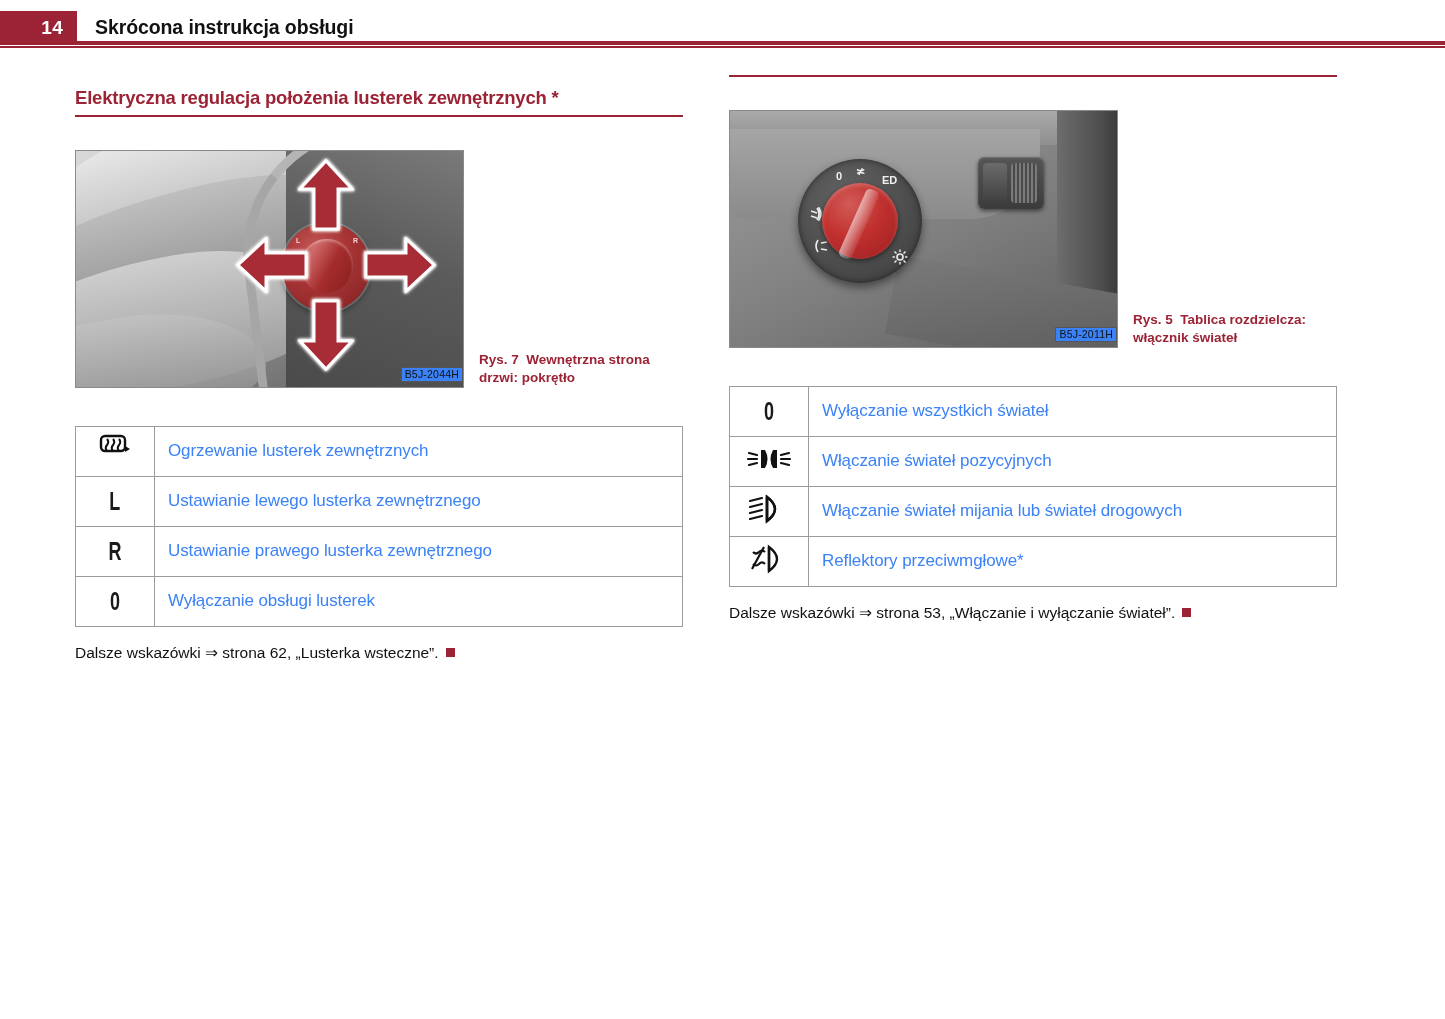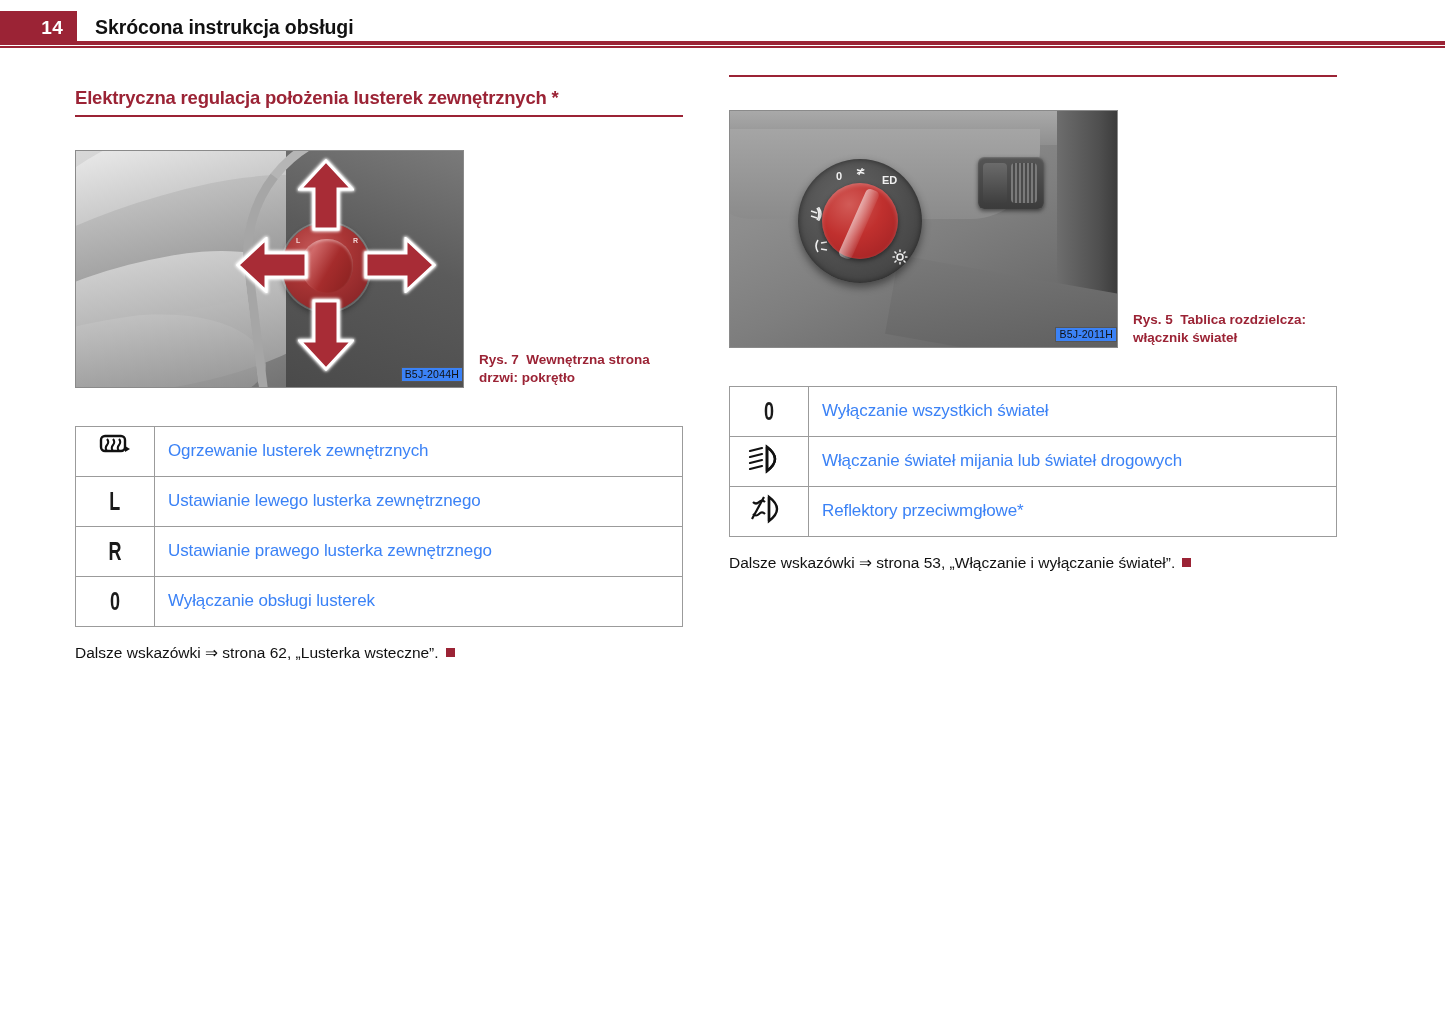--- a/index.html
+++ b/index.html
@@ -469,20 +469,37 @@
   <table class="sym-table">
     <tbody>
         <tr>
       <td class="sym-cell">
         <span class="glyph-letter">0</span>
       </td>
       <td class="desc-cell">Wyłączanie wszystkich świateł</td>
     </tr>
     <tr>
       <td class="sym-cell">
+        <svg width="46" height="26" viewBox="0 0 46 26">
+          <path d="M19 4 q5 9 0 18 L15 22 L15 4 Z" fill="#111"></path>
+          <path d="M27 4 q-5 9 0 18 L31 22 L31 4 Z" fill="#111"></path>
+          <g stroke="#111" stroke-width="2.2" stroke-linecap="round">
+            <line x1="3" y1="7" x2="11" y2="9"></line>
+            <line x1="2" y1="13" x2="11" y2="13"></line>
+            <line x1="3" y1="19" x2="11" y2="17"></line>
+            <line x1="43" y1="7" x2="35" y2="9"></line>
+            <line x1="44" y1="13" x2="35" y2="13"></line>
+            <line x1="43" y1="19" x2="35" y2="17"></line>
+          </g>
+        </svg>
+      </td>
+      <td class="desc-cell">Włączanie świateł pozycyjnych</td>
+    </tr>
+    <tr>
+      <td class="sym-cell">
         <svg width="44" height="30" viewBox="0 0 44 30">
           <path d="M20 3 q16 12 0 24 L20 3 Z" fill="none" stroke="#111" stroke-width="2.4"></path>
           <path d="M20 3 q16 12 0 24 Z" fill="none" stroke="#111" stroke-width="2.4"></path>
           <line x1="20" y1="3" x2="20" y2="27" stroke="#111" stroke-width="2.4"></line>
           <g stroke="#111" stroke-width="2.2" stroke-linecap="round">
             <line x1="3" y1="7" x2="15" y2="4"></line>
             <line x1="3" y1="13" x2="15" y2="10"></line>
             <line x1="3" y1="19" x2="15" y2="16"></line>
             <line x1="3" y1="25" x2="15" y2="22"></line>
           </g>

